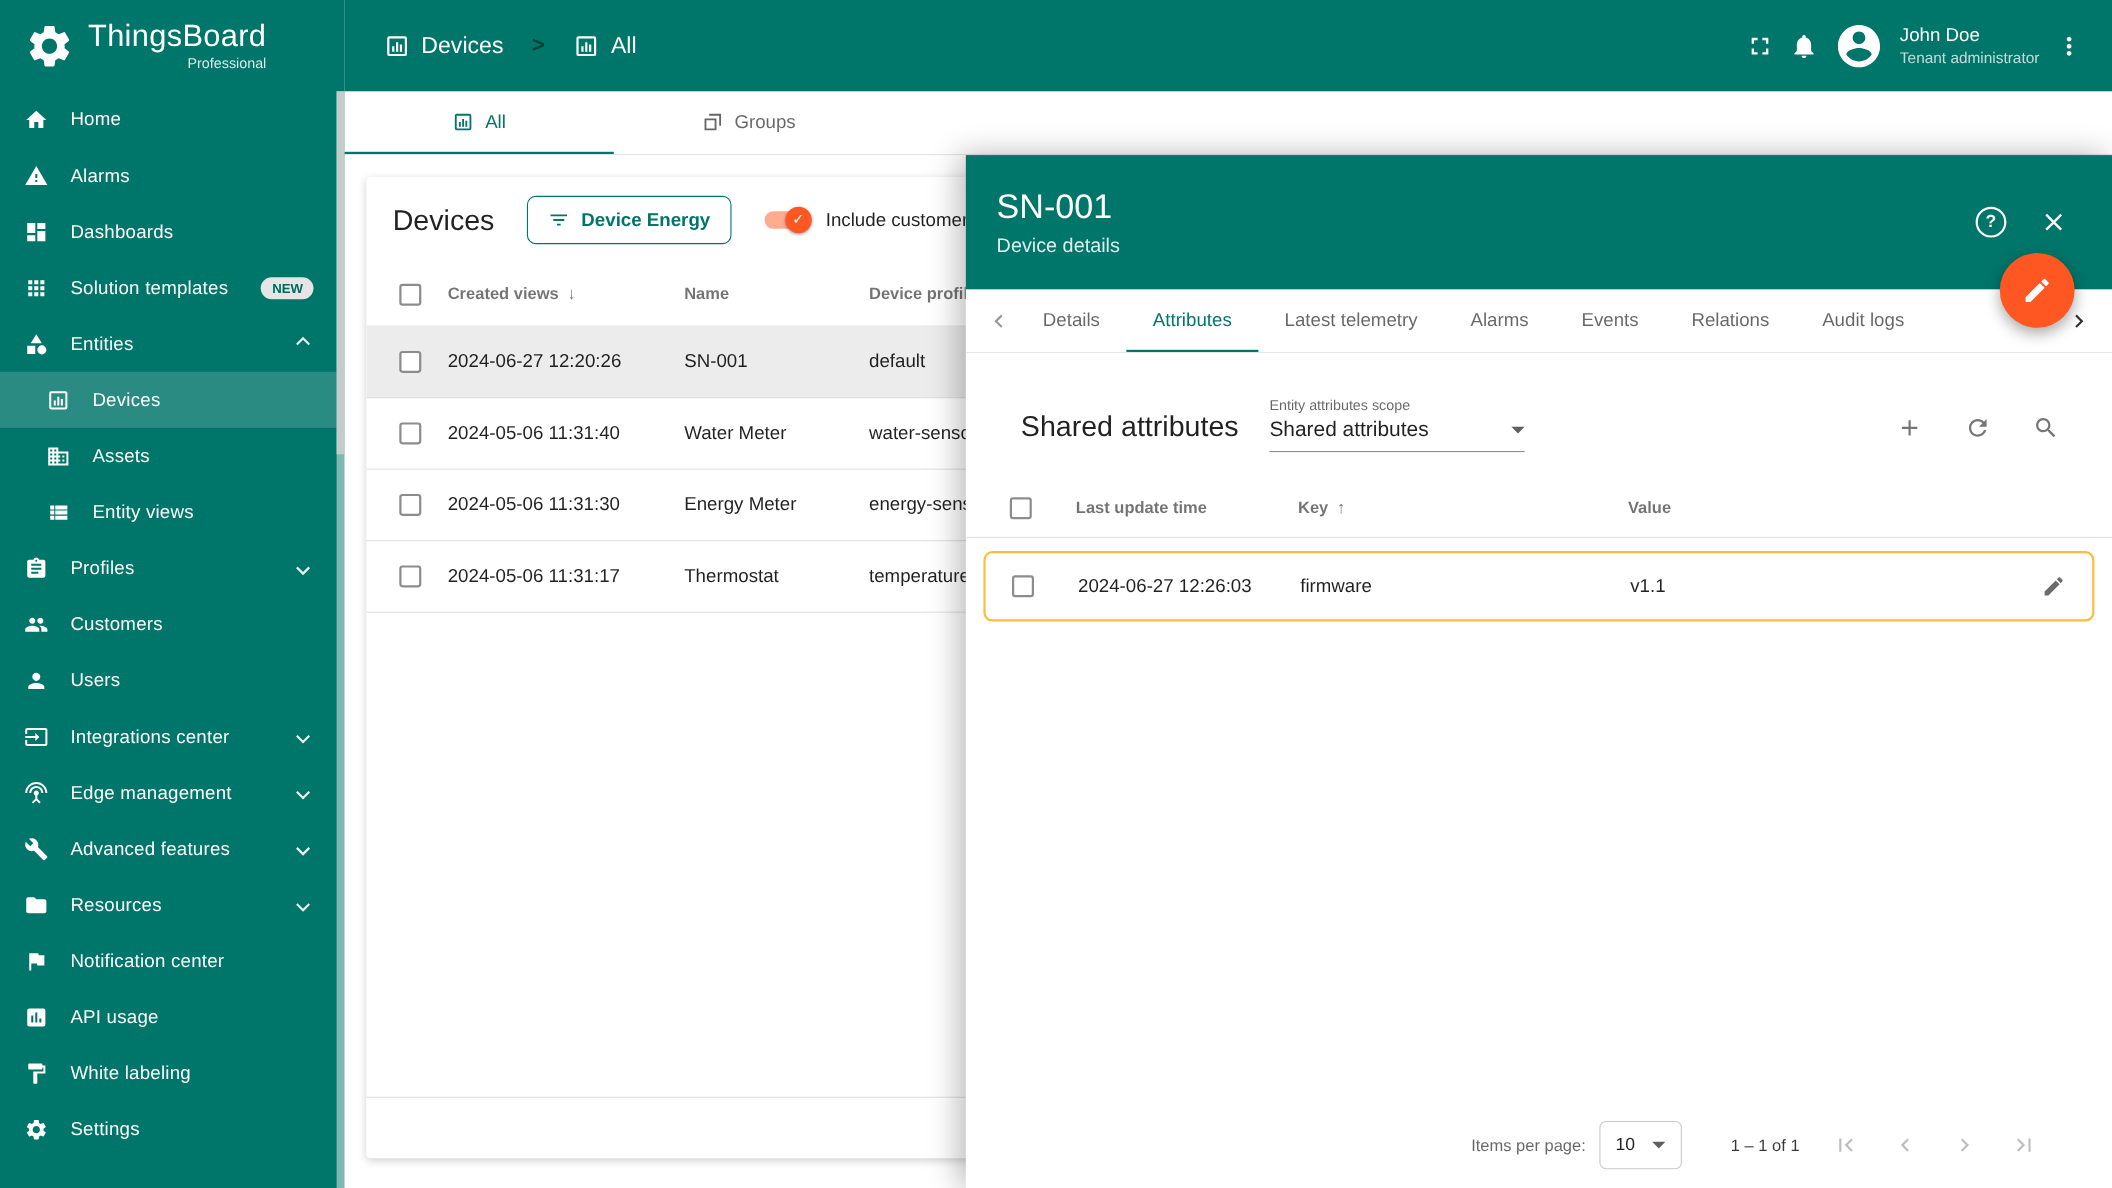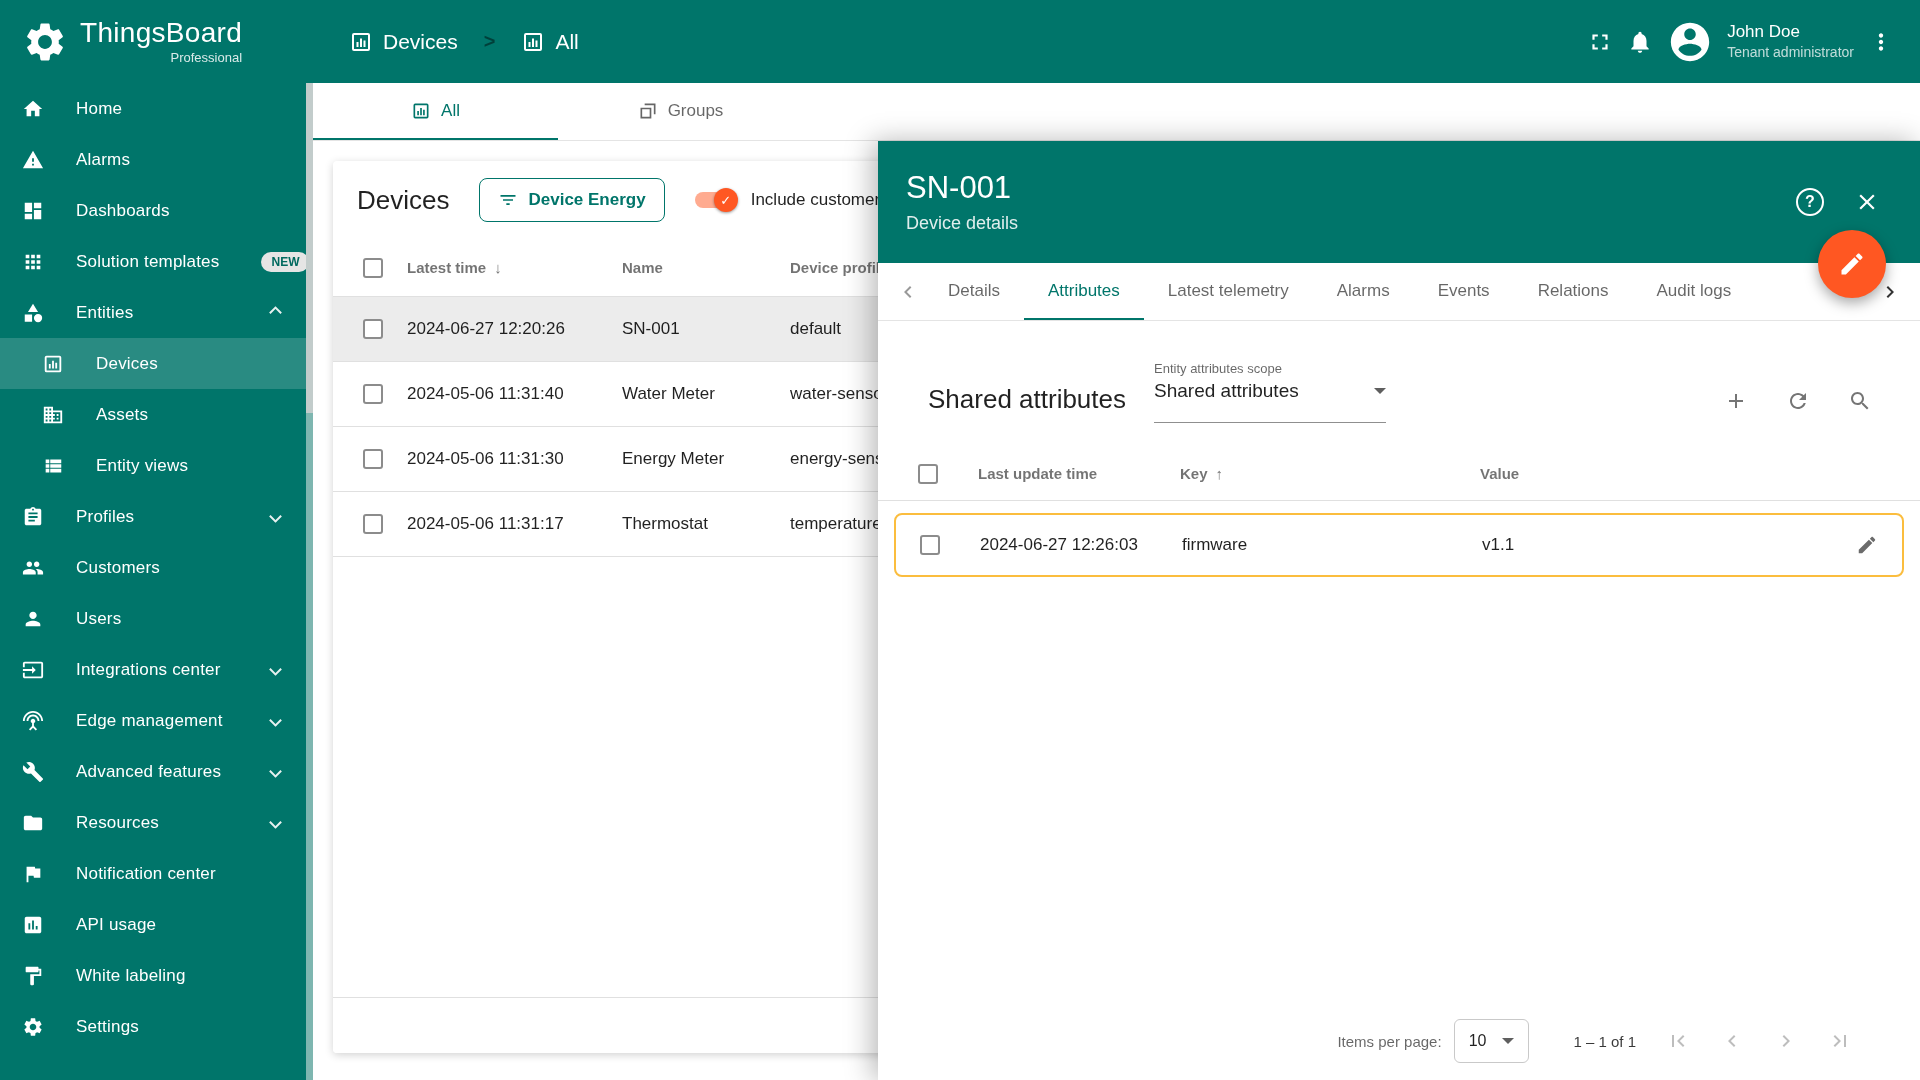--- a/index.html
+++ b/index.html
@@ -14,21 +14,21 @@
   .app{position:relative;width:1920px;height:1080px}
 
   
   .sidebar{position:absolute;left:0;top:0;width:313px;height:100%;background:var(--teal);color:#fff;z-index:5}
   .logo{height:83px;display:flex;align-items:center;gap:12px;padding-left:22px}
   .logo-gear svg{width:46px;height:46px;fill:#fff;display:block}
   .logo-text{display:flex;flex-direction:column;align-items:flex-end}
   .logo-name{font-size:28px;font-weight:500;letter-spacing:.3px;line-height:1}
   .logo-sub{font-size:13px;color:rgba(255,255,255,.85);margin-top:3px}
   .nav{position:absolute;top:83px;left:0;right:7px}
-  .nav-item{display:flex;align-items:center;height:51px;padding-left:22px;gap:32px;cursor:pointer}
+  .nav-item{display:flex;align-items:center;height:51px;padding-left:22px;gap:20px;cursor:pointer}
   .nav-item.child{padding-left:42px}
   .nav-item.active{background:rgba(255,255,255,.16)}
   .nav-icon svg{width:22px;height:22px;fill:#fff;display:block}
   .nav-label{font-size:17px;font-weight:500;letter-spacing:.2px;white-space:nowrap}
   .badge-new{margin-left:10px;background:#e5e5e5;color:var(--teal-deep);font-size:12px;font-weight:700;padding:3px 10px;border-radius:11px}
   .chev{margin-left:auto;margin-right:26px;width:9px;height:9px;border-right:2px solid rgba(255,255,255,.9);border-bottom:2px solid rgba(255,255,255,.9)}
   .chev.down{transform:rotate(45deg)}
   .chev.up{transform:rotate(-135deg)}
   .sb-track{position:absolute;top:83px;right:0;bottom:0;width:7px;background:rgba(230,235,234,.55)}
   .sb-thumb{position:absolute;top:0;right:0;width:7px;height:330px;background:#c2cccb}
@@ -94,21 +94,21 @@
   .d-tabs{height:58px;border-bottom:1px solid #e4e4e4;display:flex;align-items:stretch;padding:0 14px;flex:0 0 auto}
   .d-tab{display:flex;align-items:center;padding:0 24px;font-size:17px;font-weight:500;color:rgba(0,0,0,.6);border-bottom:2px solid transparent;white-space:nowrap;cursor:pointer}
   .d-tab.active{color:var(--teal);border-bottom-color:var(--teal)}
   .t-chev{display:flex;align-items:center;padding:0 4px;cursor:pointer}
   .t-chev svg{width:24px;height:24px;fill:rgba(0,0,0,.4)}
   .t-chev.right{margin-left:auto}
   .t-chev.right svg{fill:rgba(0,0,0,.8)}
   .d-body{flex:1;display:flex;flex-direction:column;overflow:hidden}
   .attr-toolbar{display:flex;align-items:flex-end;padding:40px 48px 0 50px;gap:28px}
   .attr-heading{font-size:26px;font-weight:500;padding-bottom:8px;white-space:nowrap}
-  .scope{width:232px;border-bottom:1px solid #8f8f8f;padding-bottom:20px;cursor:pointer}
+  .scope{width:232px;border-bottom:1px solid #8f8f8f;padding-bottom:8px;cursor:pointer}
   .scope-label{font-size:13px;color:rgba(0,0,0,.6);margin-bottom:4px}
   .scope-value{display:flex;align-items:center;font-size:19px}
   .caret{margin-left:auto;width:0;height:0;border-left:6px solid transparent;border-right:6px solid transparent;border-top:6px solid #5f5f5f}
   .attr-actions{margin-left:auto;display:flex;gap:38px;padding-bottom:10px}
   .attr-actions .icon-btn svg{width:24px;height:24px;fill:#757575}
   .attr-thead{display:flex;align-items:center;height:54px;margin-top:24px;border-bottom:1px solid #e0e0e0;font-size:15px;font-weight:600;color:rgba(0,0,0,.55);padding:0 16px 0 40px}
   .ac1{width:60px;display:flex;align-items:center}
   .ac2{width:202px;display:flex;align-items:center}
   .ac3{width:300px;display:flex;align-items:center}
   .ac4{flex:1}
@@ -491,21 +491,21 @@
           </span>
         <span class="toggle-label">Include customers</span>
       </div>
     </div>
 
     <div class="tbl-head">
       <div class="col-check">
           <span class="checkbox"></span>
         </div>
       <div class="col-created">
-        <span>Latest time</span>
+        <span>Created views</span>
           <span class="arr-down"></span>
       </div>
       <div class="col-name"><span>Name</span></div>
       <div class="col-profile"><span>Device profile</span></div>
     </div>
 
     <div class="tbl-row selected">
       <div class="col-check">
           <span class="checkbox"></span>
         </div>

